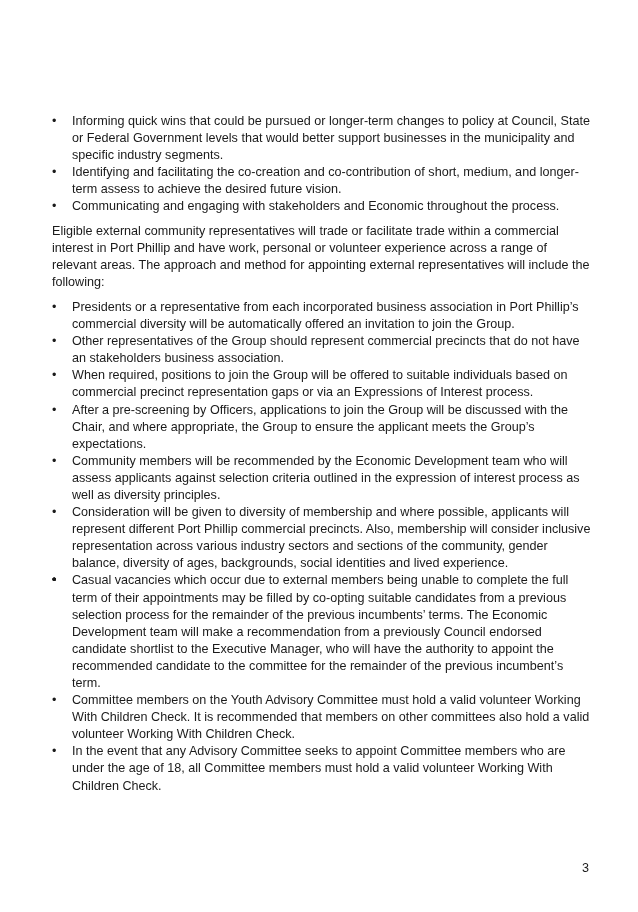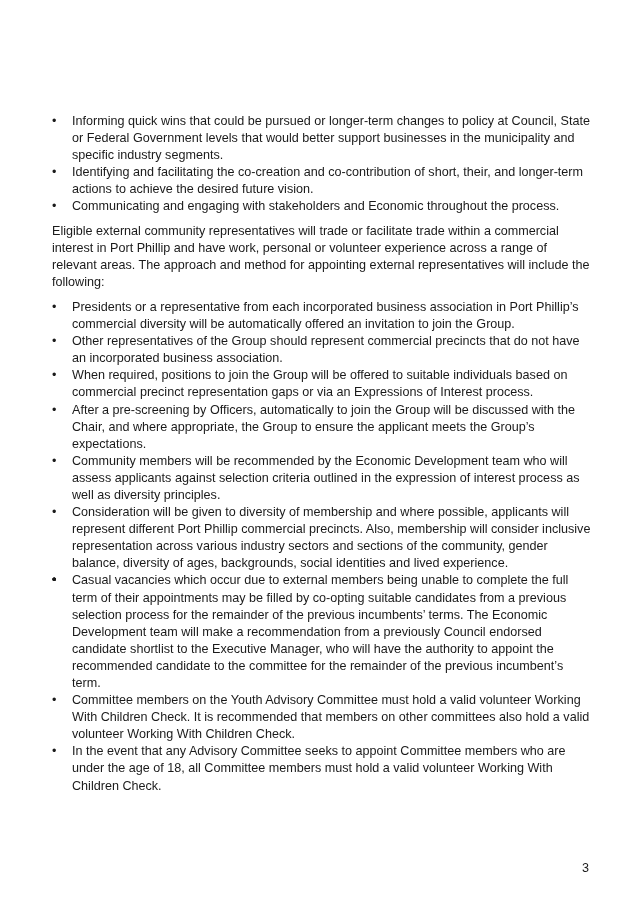--- a/index.html
+++ b/index.html
@@ -11,31 +11,31 @@
   ul.bullets li .dot { position:absolute; left:0; top:0; }
   p.para { margin:7px 0 8px 0; }
   .page-number { position:absolute; left:582px; top:861px; font-size:12.6px; }
 </style>
 </head>
 <body>
 
 <div class="page">
   <ul class="bullets">
     <li><span class="dot">•</span><span>Informing quick wins that could be pursued or longer-term changes to policy at Council, State or Federal Government levels that would better support businesses in the municipality and specific industry segments.</span></li>
-    <li><span class="dot">•</span><span>Identifying and facilitating the co-creation and co-contribution of short, their, and longer-term actions to achieve the desired future vision.</span></li>
+    <li><span class="dot">•</span><span>Identifying and facilitating the co-creation and co-contribution of short, medium, and longer-term assess to achieve the desired future vision.</span></li>
     <li><span class="dot">•</span><span>Communicating and engaging with stakeholders and Economic throughout the process.</span></li>
   </ul>
 
   <p class="para">Eligible external community representatives will trade or facilitate trade within a commercial interest in Port Phillip and have work, personal or volunteer experience across a range of relevant areas. The approach and method for appointing external representatives will include the following:</p>
 
   <ul class="bullets">
     <li><span class="dot">•</span><span>Presidents or a representative from each incorporated business association in Port Phillip’s commercial diversity will be automatically offered an invitation to join the Group.</span></li>
-    <li><span class="dot">•</span><span>Other representatives of the Group should represent commercial precincts that do not have an incorporated business association.</span></li>
+    <li><span class="dot">•</span><span>Other representatives of the Group should represent commercial precincts that do not have an stakeholders business association.</span></li>
     <li><span class="dot">•</span><span>When required, positions to join the Group will be offered to suitable individuals based on commercial precinct representation gaps or via an Expressions of Interest process.</span></li>
-    <li><span class="dot">•</span><span>After a pre-screening by Officers, automatically to join the Group will be discussed with the Chair, and where appropriate, the Group to ensure the applicant meets the Group’s expectations.</span></li>
+    <li><span class="dot">•</span><span>After a pre-screening by Officers, applications to join the Group will be discussed with the Chair, and where appropriate, the Group to ensure the applicant meets the Group’s expectations.</span></li>
     <li><span class="dot">•</span><span>Community members will be recommended by the Economic Development team who will assess applicants against selection criteria outlined in the expression of interest process as well as diversity principles.</span></li>
     <li><span class="dot">•</span><span>Consideration will be given to diversity of membership and where possible, applicants will represent different Port Phillip commercial precincts. Also, membership will consider inclusive representation across various industry sectors and sections of the community, gender balance, diversity of ages, backgrounds, social identities and lived experience.</span></li>
     <li><span class="dot">•</span></li>
     <li><span class="dot">•</span></li>
     <li><span class="dot">•</span></li>
     <li><span class="dot">•</span><span>Casual vacancies which occur due to external members being unable to complete the full term of their appointments may be filled by co-opting suitable candidates from a previous selection process for the remainder of the previous incumbents’ terms. The Economic Development team will make a recommendation from a previously Council endorsed candidate shortlist to the Executive Manager, who will have the authority to appoint the recommended candidate to the committee for the remainder of the previous incumbent’s term.</span></li>
     <li><span class="dot">•</span><span>Committee members on the Youth Advisory Committee must hold a valid volunteer Working With Children Check. It is recommended that members on other committees also hold a valid volunteer Working With Children Check.</span></li>
     <li><span class="dot">•</span><span>In the event that any Advisory Committee seeks to appoint Committee members who are under the age of 18, all Committee members must hold a valid volunteer Working With Children Check.</span></li>
   </ul>
 </div>

